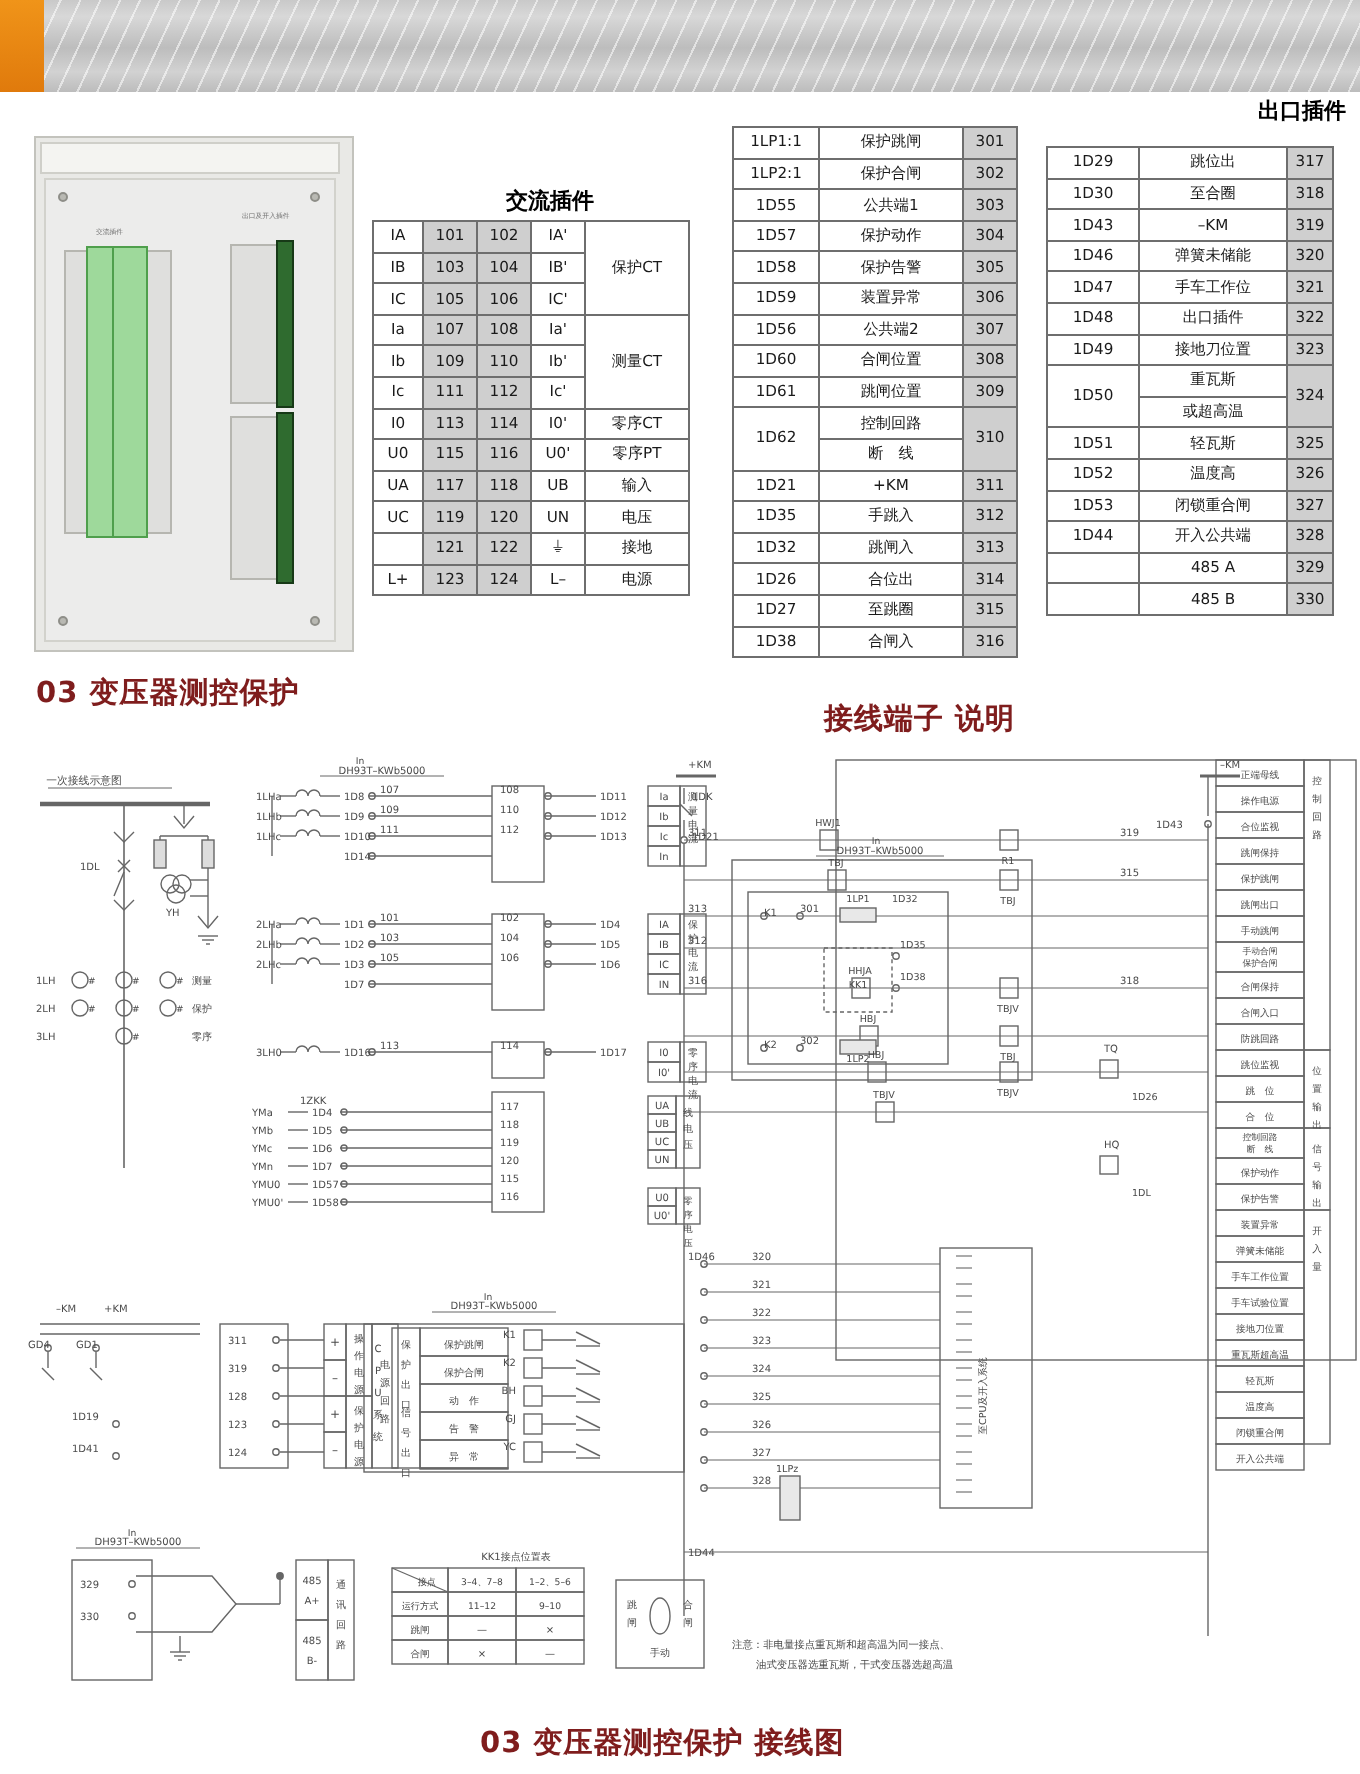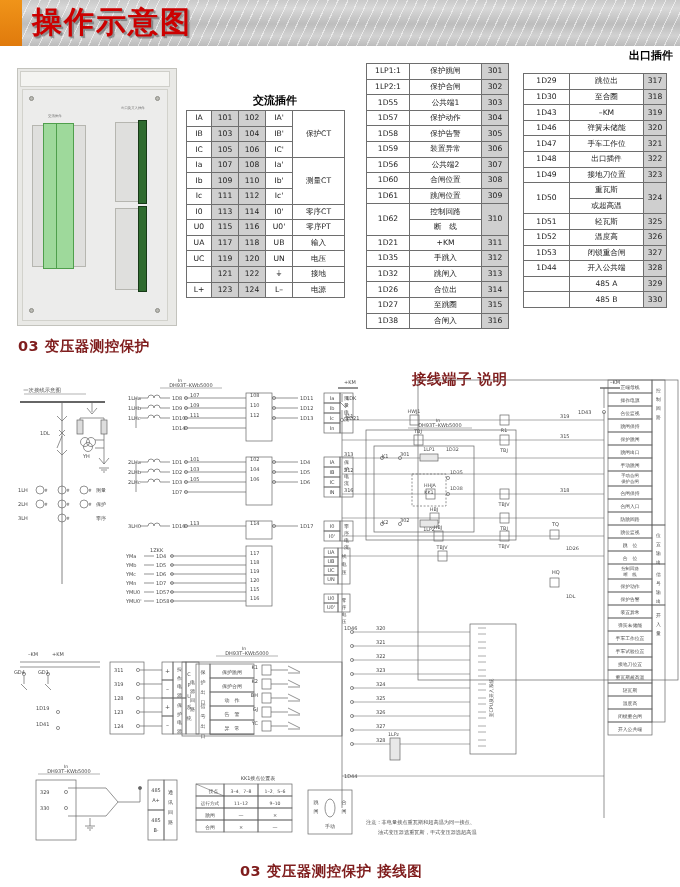--- a/index.html
+++ b/index.html
@@ -106,34 +106,33 @@
   #midTable td:nth-child(2){ width:72px; }
   #midTable td:nth-child(3){ width:27px; }
 
   #outTitle { position:absolute; left:523px; top:48px; width:150px;text-align:right; }
   #outTable { position:absolute; left:523px; top:73px;border-radius:22px; }
   #outTable td:nth-child(1){ width:46px; }
   #outTable td:nth-child(2){ width:74px; }
   #outTable td:nth-child(3){ width:23px; }
 
   .sec-left  { position:absolute; left:18px; top:337px; }
-  .sec-mid   { position:absolute; left:412px; top:370px; }
+  .sec-mid   { position:absolute; left:412px; top:350px; }
   .sec-bot   { position:absolute; left:240px; top:862px; }
 
   
   .sch { position:absolute; left:0; top:378px; width:680px; height:478px; }
   .sch svg { display:block; }
 </style>
 </head>
 <body>
 
 <div class="banner">
   <div class="banner-stripes"></div>
   <div class="banner-accent"></div>
-  <div class="banner-title">操作示意图</div>
 </div>
 
 <div class="device">
   <div class="dev-top"></div>
   <div class="dev-face">
     <div class="screw" style="left:6px;top:6px;"></div>
     <div class="screw" style="left:132px;top:6px;"></div>
     <div class="screw" style="left:6px;top:218px;"></div>
     <div class="screw" style="left:132px;top:218px;"></div>
 

